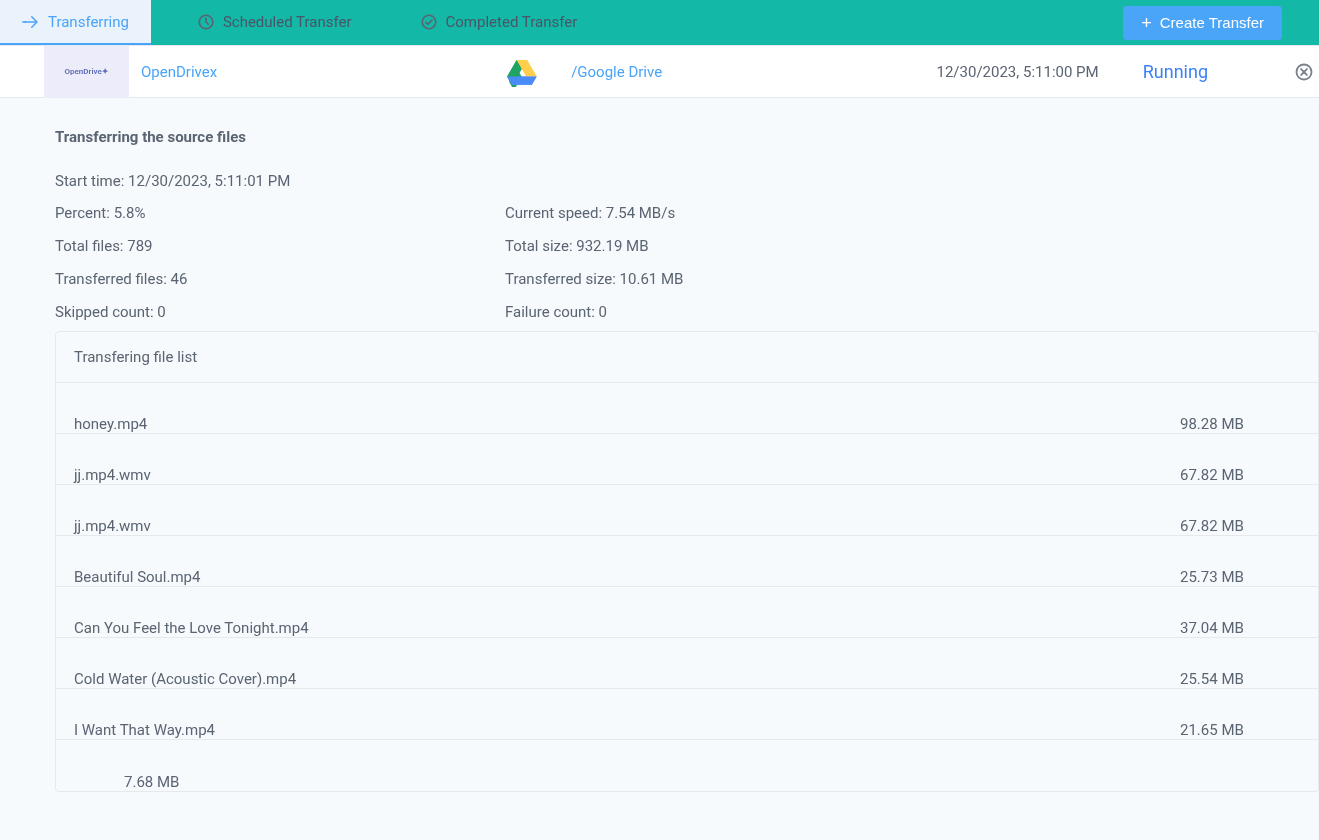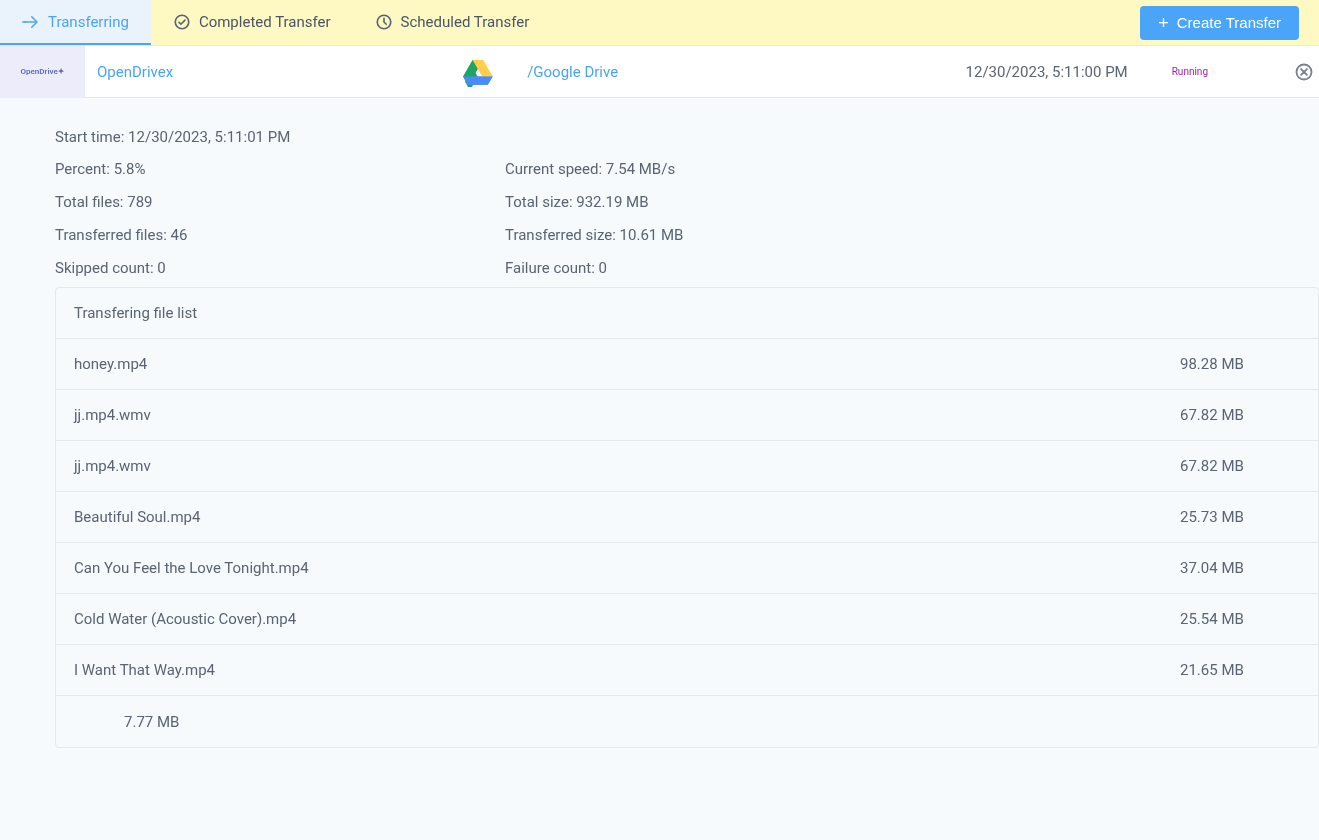--- a/index.html
+++ b/index.html
@@ -10,23 +10,24 @@
     width: 1319px;
     height: 840px;
     overflow: hidden;
   }
 
   
   .tabbar {
     display: flex;
     align-items: center;
     height: 46px;
-    background: #fef9c3;
-    border-bottom: 1px solid #e6e9ec;
-    padding-right: 20px;
+    background: #14b8a6;
+    border-bottom: 1px solid #e6e9ec;
+    padding-right: 37px;
+    gap: 24px;
   }
   .tab {
     display: flex;
     align-items: center;
     gap: 8px;
     height: 100%;
     padding: 0 22px;
     font-size: 15px;
     cursor: pointer;
     border-bottom: 2px solid transparent;
@@ -73,32 +74,33 @@
     width: 85px;
     height: 52px;
     background: #edecfa;
     display: flex;
     align-items: center;
     justify-content: center;
     font-size: 8px;
     color: #5c6db8;
     font-weight: 600;
     white-space: nowrap;
+    margin-left: 44px;
   }
   .source-label { color: #4aa4f7; font-size: 15px; }
   .dest-block {
     display: flex;
     align-items: center;
     gap: 30px;
     margin-left: 290px;
   }
   .gdrive-wrapper { width:34px; height:34px; display:flex; align-items:center; }
   .dest-label { color: #4aa4f7; font-size: 15px; }
   .timestamp { margin-left: auto; color: #5a6472; font-size: 15px; padding-right: 44px;}
-  .status-label { color: #a21caf; font-size: 10px; padding-right: 85px;}
+  .status-label { color: #3b82f6; font-size: 18px; padding-right: 85px;}
   .close-btn {
     width: 22px; height: 22px;
     display:flex; align-items:center; justify-content:center;
     cursor:pointer;
     margin-right: 4px;
   }
 
   
   .detail {
     padding: 30px 0 0 55px;
@@ -124,21 +126,21 @@
     margin-right: 0;
     overflow: hidden;
   }
   .filelist-header {
     padding: 16px 18px;
     font-size: 15px;
     border-bottom: 1px solid #e6e9ec;
   }
   .file-row {
     display: flex;
-    align-items: center;
+    align-items: flex-end;
     padding: 0 18px;
     height: 51px;
     border-bottom: 1px solid #e6e9ec;
     font-size: 15px;
   }
   .file-row:last-child { border-bottom: none; }
   .file-name { flex: 1; }
   .file-size { width: 170px; text-align: left; padding-left: 50px;}
 </style>
 </head>
@@ -151,33 +153,33 @@
         <path d="M1 12h4M13 5l7 7-7 7" stroke-linecap="round" stroke-linejoin="round"></path>
         <path d="M3 12h16"></path>
       </svg>
     </span>
     <span>Transferring</span>
   </div>
   <div class="tab">
     <span class="icon">
       <svg viewBox="0 0 24 24" fill="none" stroke="#5a6472" stroke-width="2.2">
         <circle cx="12" cy="12" r="9"></circle>
-        <path d="M8 12.5l2.5 2.5L16 9.5" stroke-linecap="round" stroke-linejoin="round"></path>
-      </svg>
-    </span>
-    <span>Completed Transfer</span>
+        <path d="M12 7v5l3 3" stroke-linecap="round"></path>
+      </svg>
+    </span>
+    <span>Scheduled Transfer</span>
   </div>
   <div class="tab">
     <span class="icon">
       <svg viewBox="0 0 24 24" fill="none" stroke="#5a6472" stroke-width="2.2">
         <circle cx="12" cy="12" r="9"></circle>
-        <path d="M12 7v5l3 3" stroke-linecap="round"></path>
-      </svg>
-    </span>
-    <span>Scheduled Transfer</span>
+        <path d="M8 12.5l2.5 2.5L16 9.5" stroke-linecap="round" stroke-linejoin="round"></path>
+      </svg>
+    </span>
+    <span>Completed Transfer</span>
   </div>
   <div class="spacer"></div>
   <button class="btn-create">
     <span class="plus">+</span>
     <span>Create Transfer</span>
   </button>
 </div>
 
 <div class="transfer-row">
   <div class="source-block">
@@ -205,20 +207,21 @@
   <span class="status-label">Running</span>
   <span class="close-btn">
     <svg viewBox="0 0 24 24" width="20" height="20" fill="none" stroke="#7a828d" stroke-width="2.2">
       <circle cx="12" cy="12" r="9"></circle>
       <path d="M8.5 8.5l7 7M15.5 8.5l-7 7" stroke-linecap="round"></path>
     </svg>
   </span>
 </div>
 
 <div class="detail">
+  <div class="section-title">Transferring the source files</div>
 
   <div class="stats">
     <div>
       <span>Start time: </span><span>12/30/2023, 5:11:01 PM</span>
     </div>
     <div class="stats-grid">
       <div><span>Percent: </span><span>5.8%</span></div>
       <div><span>Current speed: </span><span>7.54 MB/s</span></div>
       <div><span>Total files: </span><span>789</span></div>
       <div><span>Total size: </span><span>932.19 MB</span></div>
@@ -254,17 +257,17 @@
         </div>
         <div class="file-row">
           <span class="file-name">Cold Water (Acoustic Cover).mp4</span>
           <span class="file-size">25.54 MB</span>
         </div>
         <div class="file-row">
           <span class="file-name">I Want That Way.mp4</span>
           <span class="file-size">21.65 MB</span>
         </div>
         <div class="file-row">
-          <span class="file-size">7.77 MB</span>
+          <span class="file-size">7.68 MB</span>
         </div>
       </div>
   </div>
 </div>
 
 </body></html>

